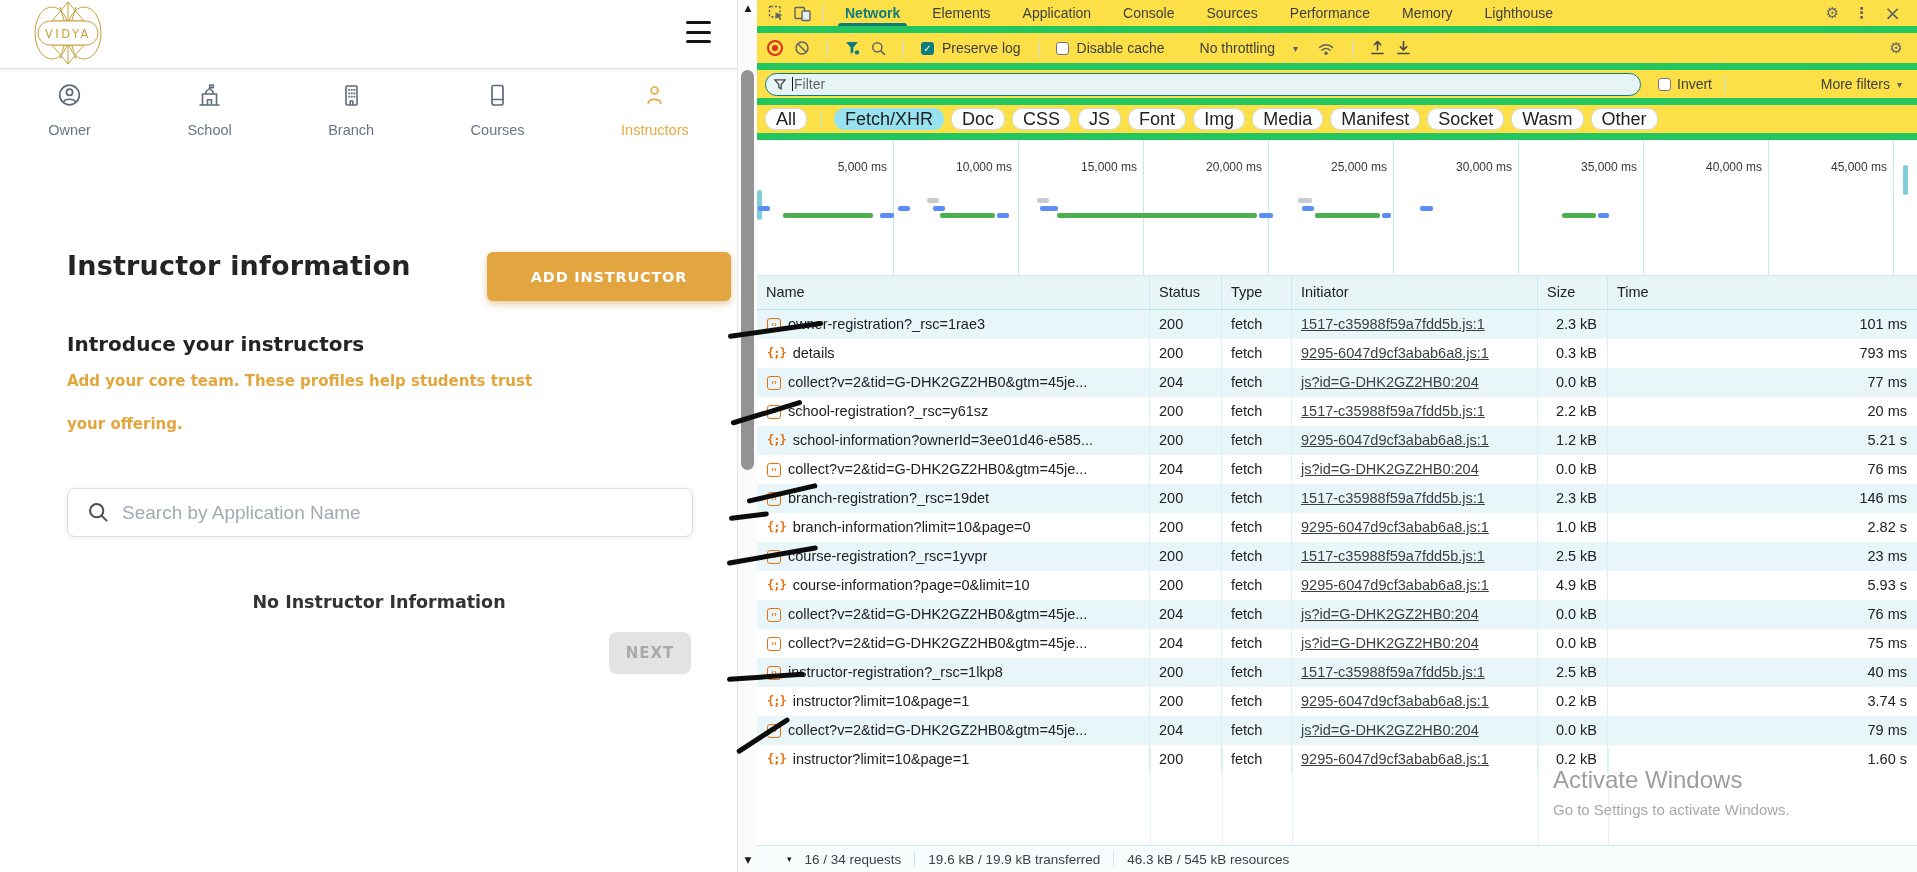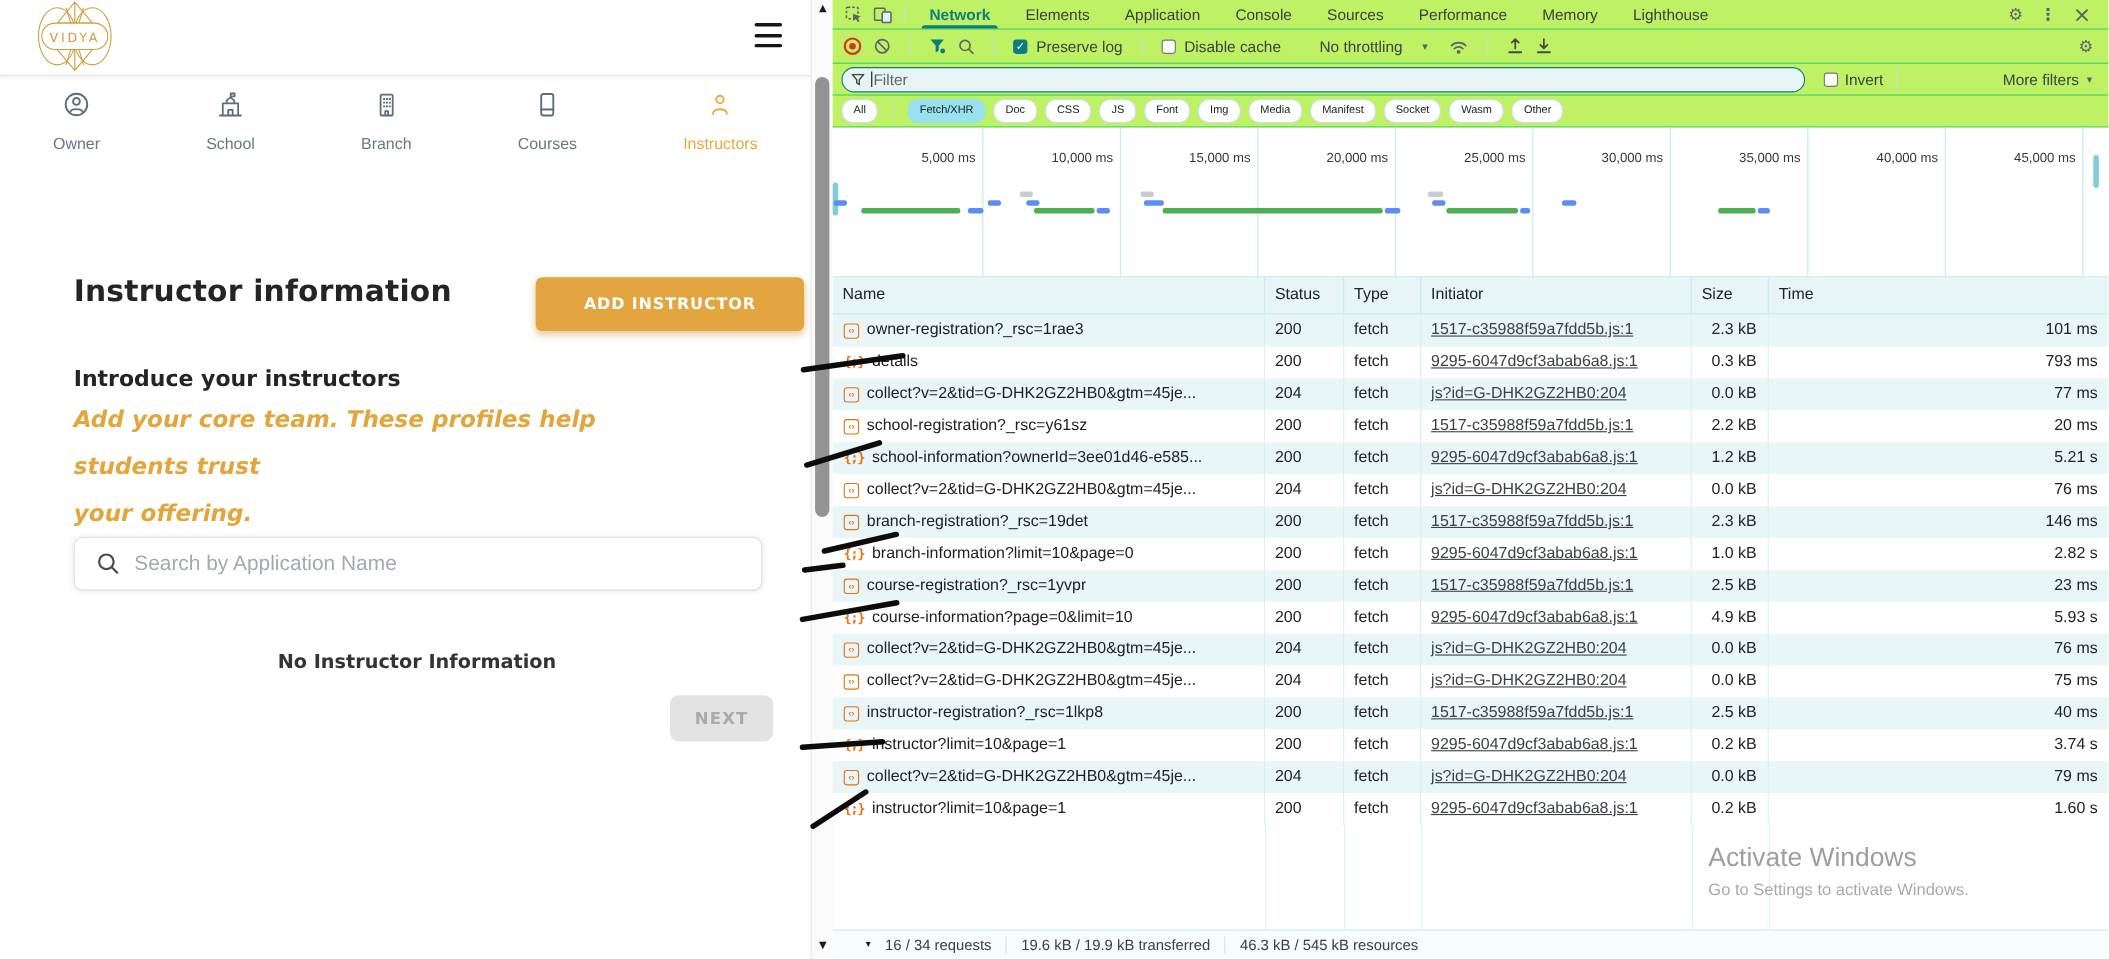--- a/index.html
+++ b/index.html
@@ -11,32 +11,32 @@
   .hamburger{position:absolute;left:686px;top:21px;width:25px;height:22px;display:flex;flex-direction:column;justify-content:space-between;cursor:pointer;}
   .hamburger span{display:block;height:3px;background:#151515;border-radius:2px;}
   .app-tabs{position:absolute;left:0;top:82px;width:737px;display:flex;justify-content:space-around;}
   .app-tab{display:flex;flex-direction:column;align-items:center;gap:9px;color:#5d6b7c;cursor:pointer;}
   .app-tab .tab-label{font-size:14.5px;color:#6a7585;}
   .app-tab.active{color:#e9a93d;}
   .app-tab.active .tab-label{color:#e9a93d;}
   .h1{position:absolute;left:67px;top:250px;font-size:27px;font-weight:800;color:#242424;font-family:"DejaVu Sans",sans-serif;letter-spacing:.2px;}
   .add-btn{position:absolute;left:487px;top:252px;width:244px;height:49px;background:#e2a540;border-radius:6px;box-shadow:0 3px 7px rgba(190,140,50,.45);color:#fff;font-size:14.5px;font-weight:bold;letter-spacing:.8px;display:flex;align-items:center;justify-content:center;cursor:pointer;font-family:"DejaVu Sans",sans-serif;}
   .h2{position:absolute;left:67px;top:332px;font-size:20px;font-weight:800;color:#242424;font-family:"DejaVu Sans",sans-serif;}
-  .gold-para{position:absolute;left:67px;top:360px;width:570px;font-size:21px;font-weight:600;color:#e2a63d;line-height:43px;font-family:"DejaVu Sans",sans-serif;font-style:italic;}
+  .gold-para{position:absolute;left:67px;top:360px;width:570px;font-size:15px;font-weight:600;color:#e2a63d;line-height:43px;font-family:"DejaVu Sans",sans-serif;}
   .search-box{position:absolute;left:67px;top:488px;width:624px;height:47px;background:#fff;border:1px solid #dedede;border-radius:8px;box-shadow:0 1px 6px rgba(0,0,0,.08);display:flex;align-items:center;cursor:text;}
   .search-box .ph{font-size:19px;color:#a3a9b3;margin-left:13px;}
   .empty-text{position:absolute;left:67px;top:592px;width:624px;text-align:center;font-size:17.5px;font-weight:800;color:#333;font-family:"DejaVu Sans",sans-serif;}
-  .next-btn{position:absolute;left:609px;top:632px;width:94px;height:42px;background:#e3e3e3;border-radius:8px;color:#aaa;font-size:15px;font-weight:bold;letter-spacing:1px;display:flex;align-items:center;justify-content:center;font-family:"DejaVu Sans",sans-serif;}
+  .next-btn{position:absolute;left:609px;top:632px;width:82px;height:42px;background:#e3e3e3;border-radius:8px;color:#aaa;font-size:15px;font-weight:bold;letter-spacing:1px;display:flex;align-items:center;justify-content:center;font-family:"DejaVu Sans",sans-serif;}
   
   #scrollbar{position:absolute;left:737px;top:0;width:20px;height:872px;background:#fbfbfb;border-left:1px solid #e6e6e6;}
   #scrollbar .arrow{position:absolute;left:0;width:20px;text-align:center;font-size:9px;color:#1a1a1a;font-family:"DejaVu Sans",sans-serif;}
   #scrollbar .thumb{position:absolute;left:3px;top:70px;width:13px;height:400px;background:#939393;border-radius:7px;}
   
   #devtools{position:absolute;left:757px;top:0;width:1160px;height:872px;background:#fff;color:#3c4043;font-size:14px;}
-  .dt-row{background:#bef264;border-bottom:1px solid #22c55e;display:flex;align-items:center;}
+  .dt-row{background:#fde047;border-bottom:7px solid #22c55e;display:flex;align-items:center;}
   #dt-tabbar{height:26px;padding-left:6px;}
   .ic{display:inline-flex;align-items:center;justify-content:center;color:#5f6368;}
   .glyph{font-family:"DejaVu Sans",sans-serif;color:#5f6368;}
   .vdiv{width:1px;height:17px;background:#c4dcde;margin:0 6px;}
   .dt-tab{position:relative;height:26px;line-height:26px;padding:0 16px;font-size:14px;color:#3c4043;cursor:pointer;white-space:nowrap;}
   .dt-tab.active{color:#0e7c7e;font-weight:600;}
   .dt-tab.active::after{content:"";position:absolute;left:9px;right:9px;bottom:0;height:3px;background:#0e7c7e;border-radius:3px 3px 0 0;}
   #dt-tabbar .right-icons{margin-left:auto;display:flex;align-items:center;gap:15px;padding-right:16px;}
   #dt-toolbar{height:30px;padding-left:10px;gap:11px;}
   .rec{width:12px;height:12px;border:2px solid #d93025;border-radius:50%;position:relative;cursor:pointer;}
@@ -44,21 +44,21 @@
   .cb{width:13px;height:13px;border-radius:3px;display:inline-flex;align-items:center;justify-content:center;cursor:pointer;}
   .cb.checked{background:#0e7c7e;color:#fff;font-size:10px;font-family:"DejaVu Sans",sans-serif;}
   .cb.empty{border:1.5px solid #767676;background:#fff;width:11px;height:11px;}
   .tb-label{font-size:14px;color:#3c4043;margin-left:6px;white-space:nowrap;}
   .caret{font-family:"DejaVu Sans",sans-serif;font-size:10px;color:#5f6368;margin-left:7px;}
   #dt-filterrow{height:28px;padding-left:8px;}
   .filter-pill{width:866px;height:21px;border:1.5px solid #0e7c7e;border-radius:12px;display:flex;align-items:center;padding-left:8px;background:#e7f4f5;cursor:text;}
   .text-caret{width:1px;height:14px;background:#111;margin-left:6px;}
   .filter-ph{font-size:14px;color:#5f6368;margin-left:1px;}
   #dt-chiprow{height:28px;padding-left:8px;gap:7px;}
-  .chip{height:20px;line-height:20px;padding:0 10px;border:1px solid #d4dadc;border-radius:10px;background:#fdfefe;font-size:10px;color:#202124;cursor:pointer;white-space:nowrap;}
+  .chip{height:20px;line-height:20px;padding:0 10px;border:1px solid #d4dadc;border-radius:10px;background:#fdfefe;font-size:18px;color:#202124;cursor:pointer;white-space:nowrap;}
   .chip.selected{background:#97e2ee;border-color:#97e2ee;}
   #timeline{position:relative;height:135px;background:#fff;border-bottom:0;}
   .tick-line{position:absolute;top:0;bottom:0;width:1px;background:#bfeaf0;}
   .tick-label{position:absolute;top:20px;font-size:12px;color:#33373a;text-align:right;width:98px;}
   .seg{position:absolute;height:5px;border-radius:2px;}
   .tl-handle{position:absolute;width:5px;height:30px;background:#7fcdd6;border-radius:3px;}
   #dt-header{display:grid;grid-template-columns:393px 72px 70px 246px 70px 309px;height:33px;line-height:33px;background:#e7f5f7;border-top:1px solid #cdebf0;border-bottom:1px solid #b9e6ed;font-size:14.5px;color:#202124;}
   #dt-header .hc{padding-left:9px;border-right:1px solid #c6ecf1;overflow:hidden;white-space:nowrap;}
   .r{display:grid;grid-template-columns:393px 72px 70px 246px 70px 309px;height:29px;line-height:29px;font-size:14.5px;color:#202124;cursor:pointer;}
   .r:nth-child(odd){background:#e9f6f9;}

